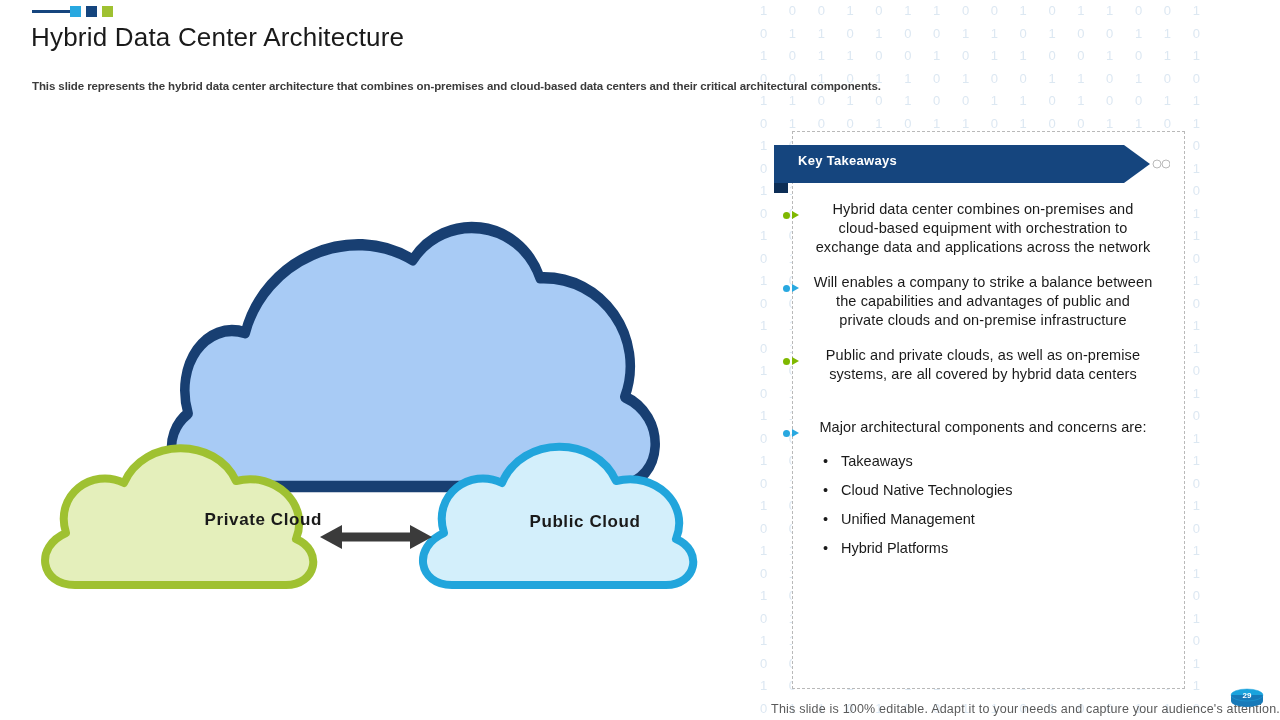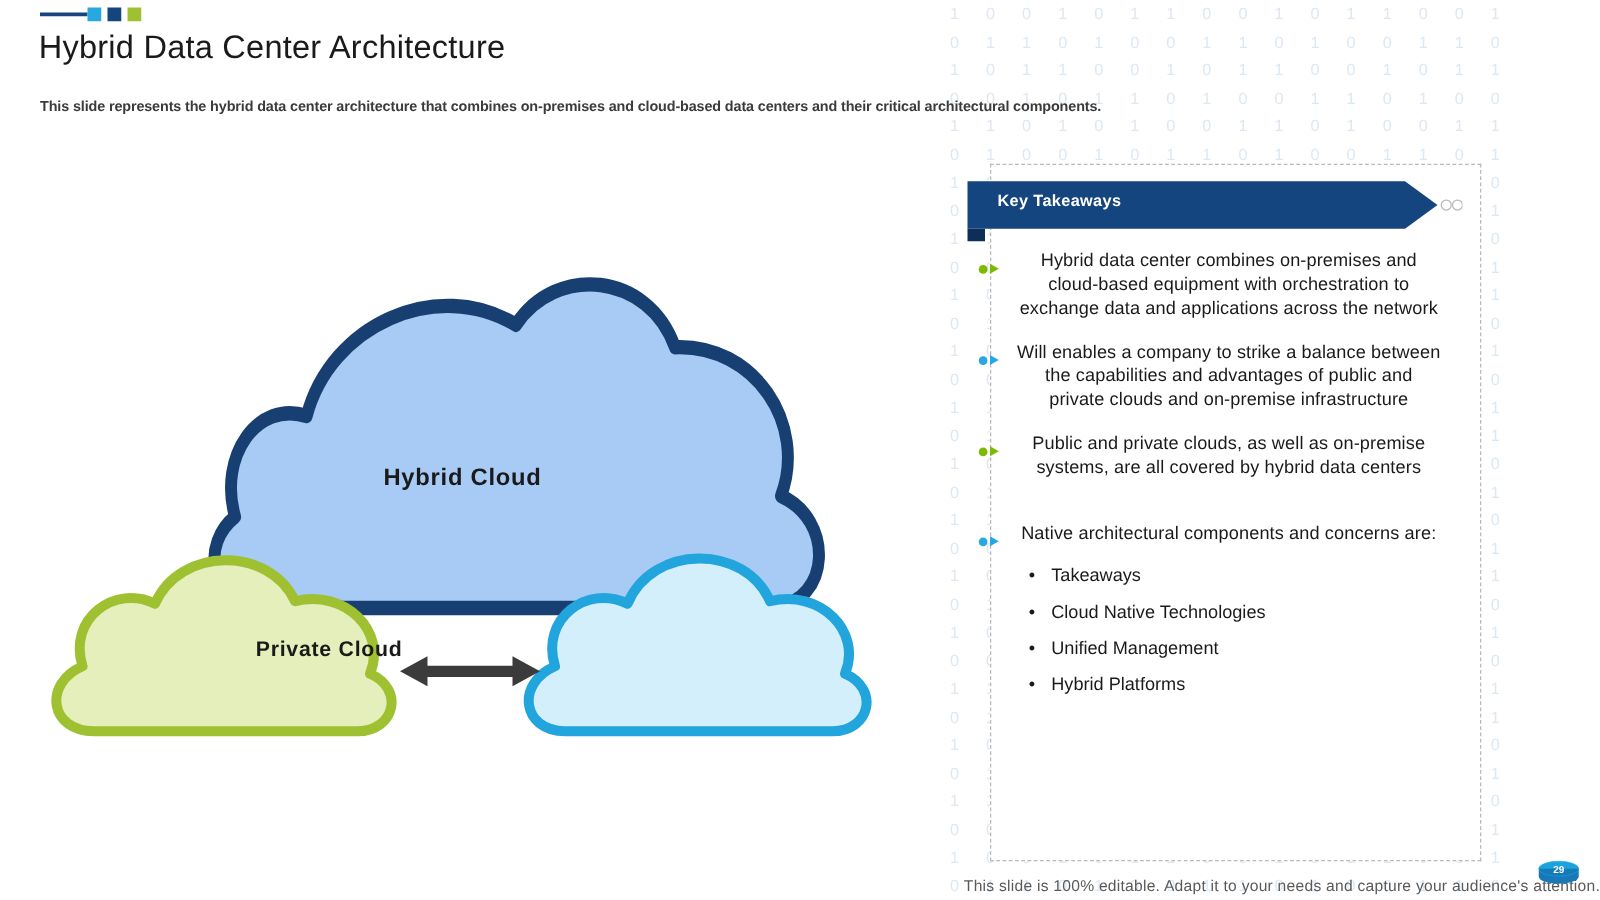--- a/index.html
+++ b/index.html
@@ -298,22 +298,22 @@
                  C 636 276, 670 310, 656 344
                  C 684 356, 676 390, 646 390 Z" fill="#D3EFFB" stroke="#21A5DC" stroke-width="8" stroke-linejoin="round"></path>
       </g>
 
       <g>
         <line x1="312" y1="342" x2="400" y2="342" stroke="#3B3B3B" stroke-width="9"></line>
         <polygon points="300,342 322,330 322,354" fill="#3B3B3B"></polygon>
         <polygon points="412,342 390,330 390,354" fill="#3B3B3B"></polygon>
       </g>
     </svg>
-    <div class="cloud-label lbl-hybrid">Hybrid Cloud</div>
     <div class="cloud-label lbl-private">Private Cloud</div>
+    <div class="cloud-label lbl-public">Public Cloud</div>
   </div>
 
   <div class="kt-dashed"></div>
 
   <div class="kt-banner">
     <div class="shadow"></div>
     <div class="bar"></div>
     <div class="arrow"></div>
     <div class="kt-title">Key Takeaways</div>
   </div>
@@ -349,21 +349,21 @@
           <span class="tri-g"></span>
       </div>
       <div class="kt-text">Public and private clouds, as well as on-premise systems, are all covered by hybrid data centers</div>
     </div>
 
     <div class="kt-item" style="margin-top:34px;">
       <div class="kt-marker">
         <span class="dot-b"></span>
           <span class="tri-b"></span>
       </div>
-      <div class="kt-text">Native architectural components and concerns are:</div>
+      <div class="kt-text">Major architectural components and concerns are:</div>
     </div>
 
     <div class="kt-sublist">
       <div class="kt-subitem">
         <span class="bul">•</span>
         <span>Takeaways</span>
       </div>
       <div class="kt-subitem">
         <span class="bul">•</span>
         <span>Cloud Native Technologies</span>

